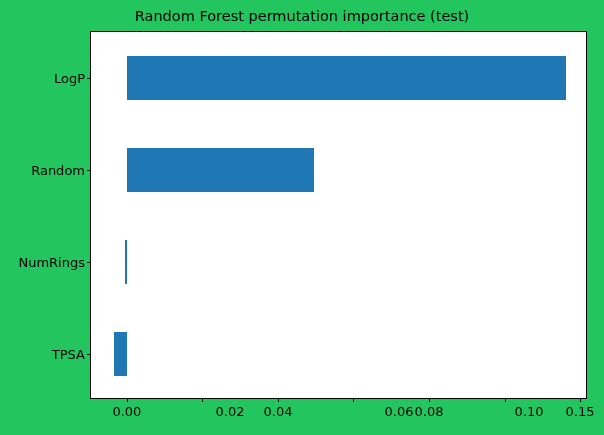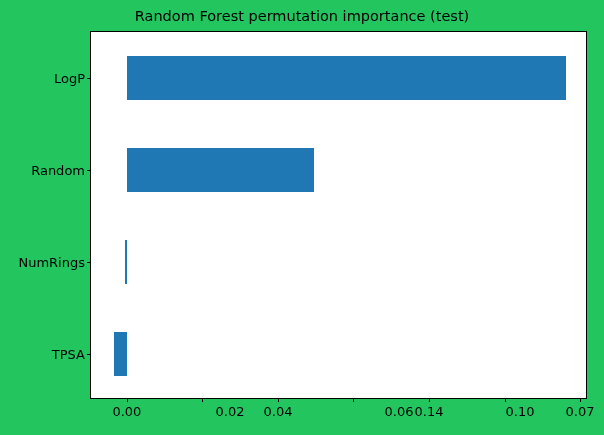--- a/index.html
+++ b/index.html
@@ -130,22 +130,22 @@
     <div id="xtick-layer">
         <div class="xtick" style="left: 35.8777px;"></div>
         <div class="xtick-label" style="left: 35.8777px;">0.00</div>
         <div class="xtick" style="left: 111.41px;"></div>
         <div class="xtick-label" style="left: 111px; margin-left: 28px;">0.02</div>
         <div class="xtick" style="left: 186.941px;"></div>
         <div class="xtick-label" style="left: 187px;">0.04</div>
         <div class="xtick" style="left: 262.473px;"></div>
         <div class="xtick-label" style="left: 280px; margin-left: 28px;">0.06</div>
         <div class="xtick" style="left: 338.005px;"></div>
-        <div class="xtick-label" style="left: 338.005px;">0.14</div>
+        <div class="xtick-label" style="left: 338.005px;">0.08</div>
         <div class="xtick" style="left: 413.537px;"></div>
-        <div class="xtick-label" style="left: 429px; text-align: center;">0.10</div>
+        <div class="xtick-label" style="left: 438px; text-align: center;">0.10</div>
         <div class="xtick" style="left: 489.069px;"></div>
-        <div class="xtick-label" style="left: 489.069px;">0.07</div>
+        <div class="xtick-label" style="left: 489.069px;">0.15</div>
       </div>
 
   </div>
 
 </div>
 
 </body></html>

